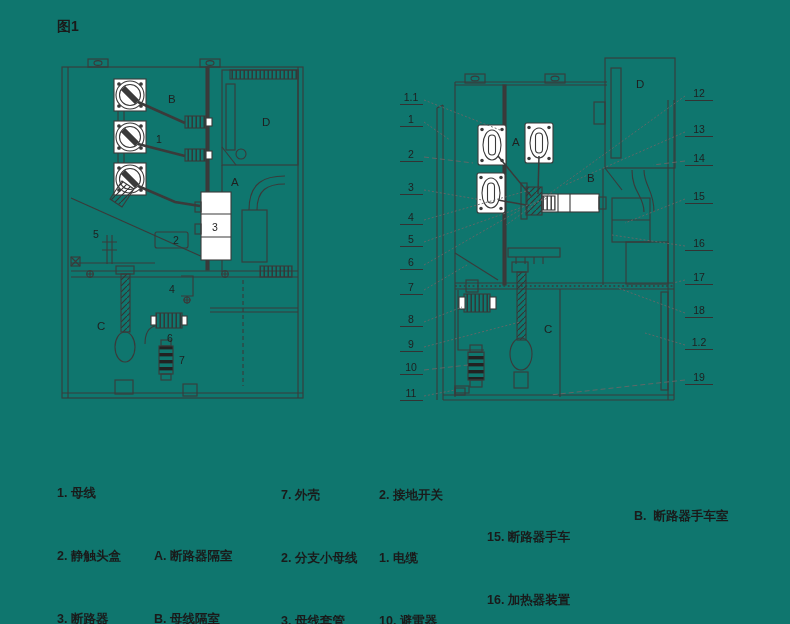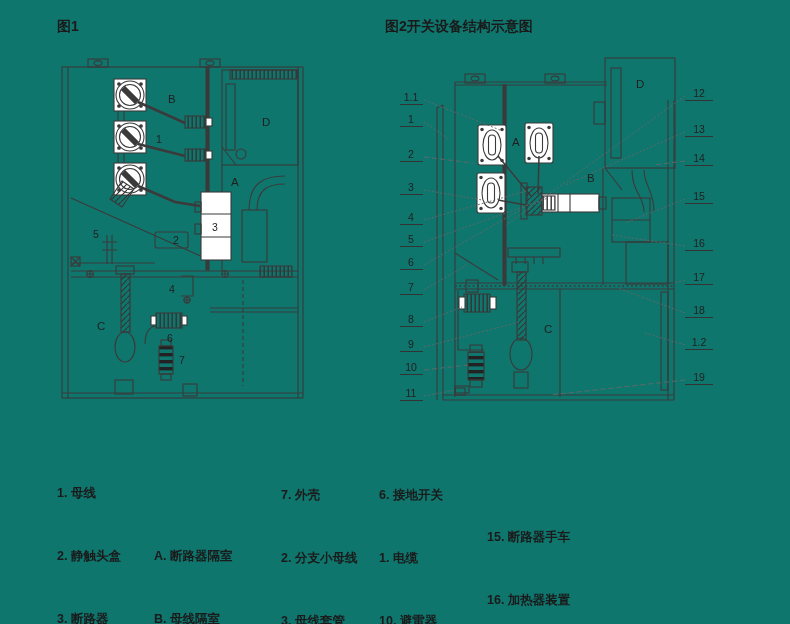--- a/index.html
+++ b/index.html
@@ -13,21 +13,20 @@
   svg text{font-family:"Liberation Sans","DejaVu Sans",sans-serif;fill:#1f1f1f;}
   .callout{font-size:10.5px;}
   .comp{font-size:11.5px;}
 </style>
 </head>
 <body>
 
 <div class="sheet">
 
   <div class="fig-title" style="left:57px;top:18px">图1</div>
-  <div class="fig-title" style="left:385px;top:18px">图2开关设备结构示意图</div>
 
   <svg style="left:55px;top:52px" width="255" height="352" viewBox="0 0 255 352">
     <defs>
       <pattern id="hatV" width="4" height="8" patternUnits="userSpaceOnUse">
         <line x1="1.2" y1="0" x2="1.2" y2="8" stroke="#333" stroke-width="1.4"></line>
       </pattern>
       <pattern id="hatD" width="6" height="6" patternUnits="userSpaceOnUse">
         <line x1="0" y1="6" x2="6" y2="0" stroke="#333" stroke-width="1.2"></line>
       </pattern>
       <pattern id="bands" width="6" height="7" patternUnits="userSpaceOnUse">
@@ -343,37 +342,38 @@
     <div>7. 外壳</div>
     <div>2. 分支小母线</div>
     <div>3. 母线套管</div>
     
     
     
     
   </div>
 
   <div class="legend-col" style="left:379px;top:443px">
-    <div>6. 接地开关</div>
+    <div>2. 接地开关</div>
     <div>1. 电缆</div>
     <div>10. 避雷器</div>
     
     
     
     
   </div>
 
   <div class="legend-col" style="left:487px;top:485px">
     <div>15. 断路器手车</div>
     <div>16. 加热器装置</div>
     
     
     
   </div>
 
   <div class="legend-col" style="left:634px;top:464px">
+    <div>B.  断路器手车室</div>
     
     
     
     
   </div>
 
 </div>
 
 </body></html>

